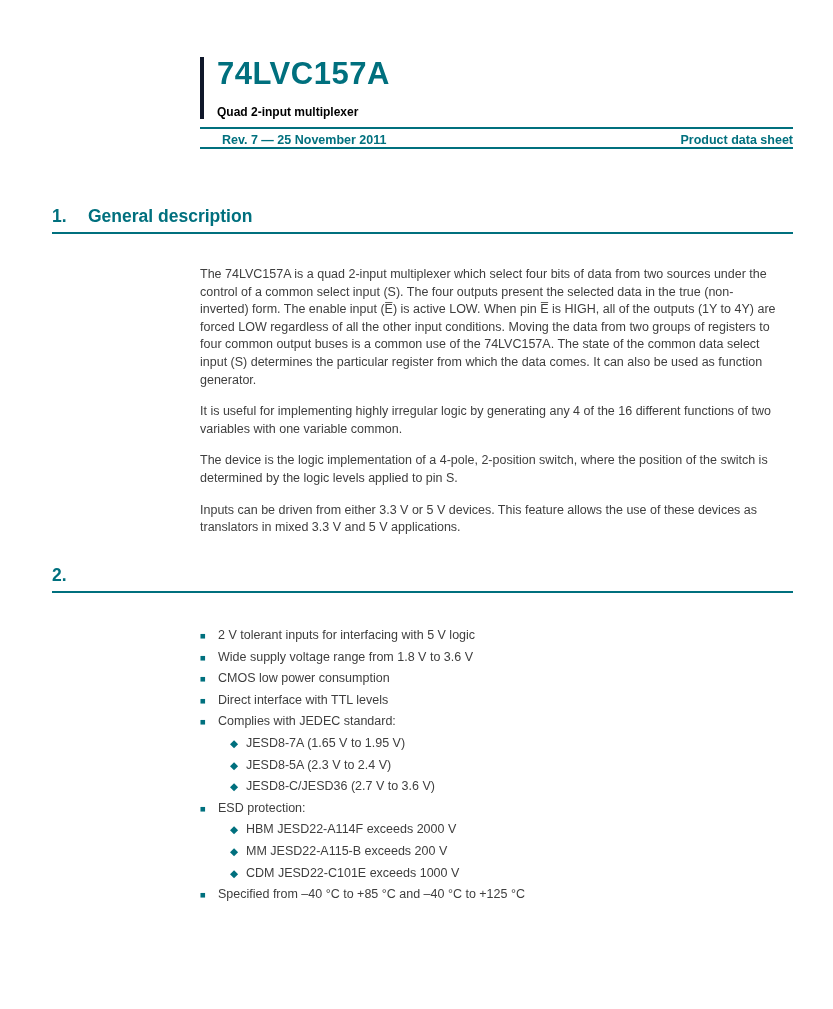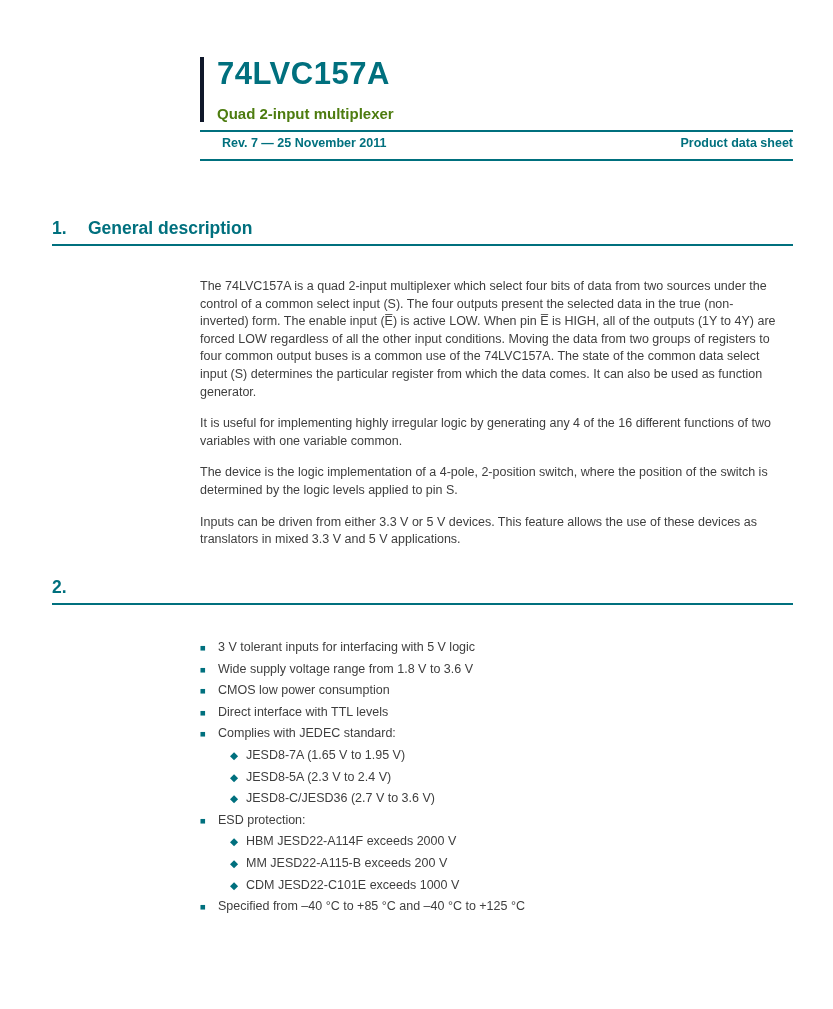--- a/index.html
+++ b/index.html
@@ -23,34 +23,34 @@
   .page-title {
     margin: 0;
     font-size: 31px;
     line-height: 34px;
     font-weight: bold;
     color: #00707e;
     letter-spacing: 0.5px;
   }
   .product-subtitle {
     margin: 14px 0 8px 0;
-    font-size: 15px;
+    font-size: 12px;
     font-weight: bold;
-    color: #4d7c0f;
+    color: #000000;
   }
   .h-rule {
     border: none;
     border-top: 2px solid #00707e;
     margin: 0;
   }
   .rev-row {
     display: flex;
     justify-content: space-between;
     align-items: center;
-    padding: 4px 0 9px 22px;
+    padding: 4px 0 0 22px;
     font-size: 12.5px;
     font-weight: bold;
     color: #00707e;
   }
   .section {
     margin: 0 40px 0 52px;
   }
   .section-general { margin-top: 57px; }
   .section-features { margin-top: 28px; }
   .section-heading {
@@ -131,21 +131,21 @@
   </section>
 
   <section class="section section-features">
     <div class="section-heading">
       <span class="sec-num">2.</span>
     </div>
     <div class="section-body">
       <ul class="features-list">
         <li>
           <span class="bullet-square">■</span>
-          <span>3 V tolerant inputs for interfacing with 5 V logic</span>
+          <span>2 V tolerant inputs for interfacing with 5 V logic</span>
         </li>
         <li>
           <span class="bullet-square">■</span>
           <span>Wide supply voltage range from 1.8 V to 3.6 V</span>
         </li>
         <li>
           <span class="bullet-square">■</span>
           <span>CMOS low power consumption</span>
         </li>
         <li>

